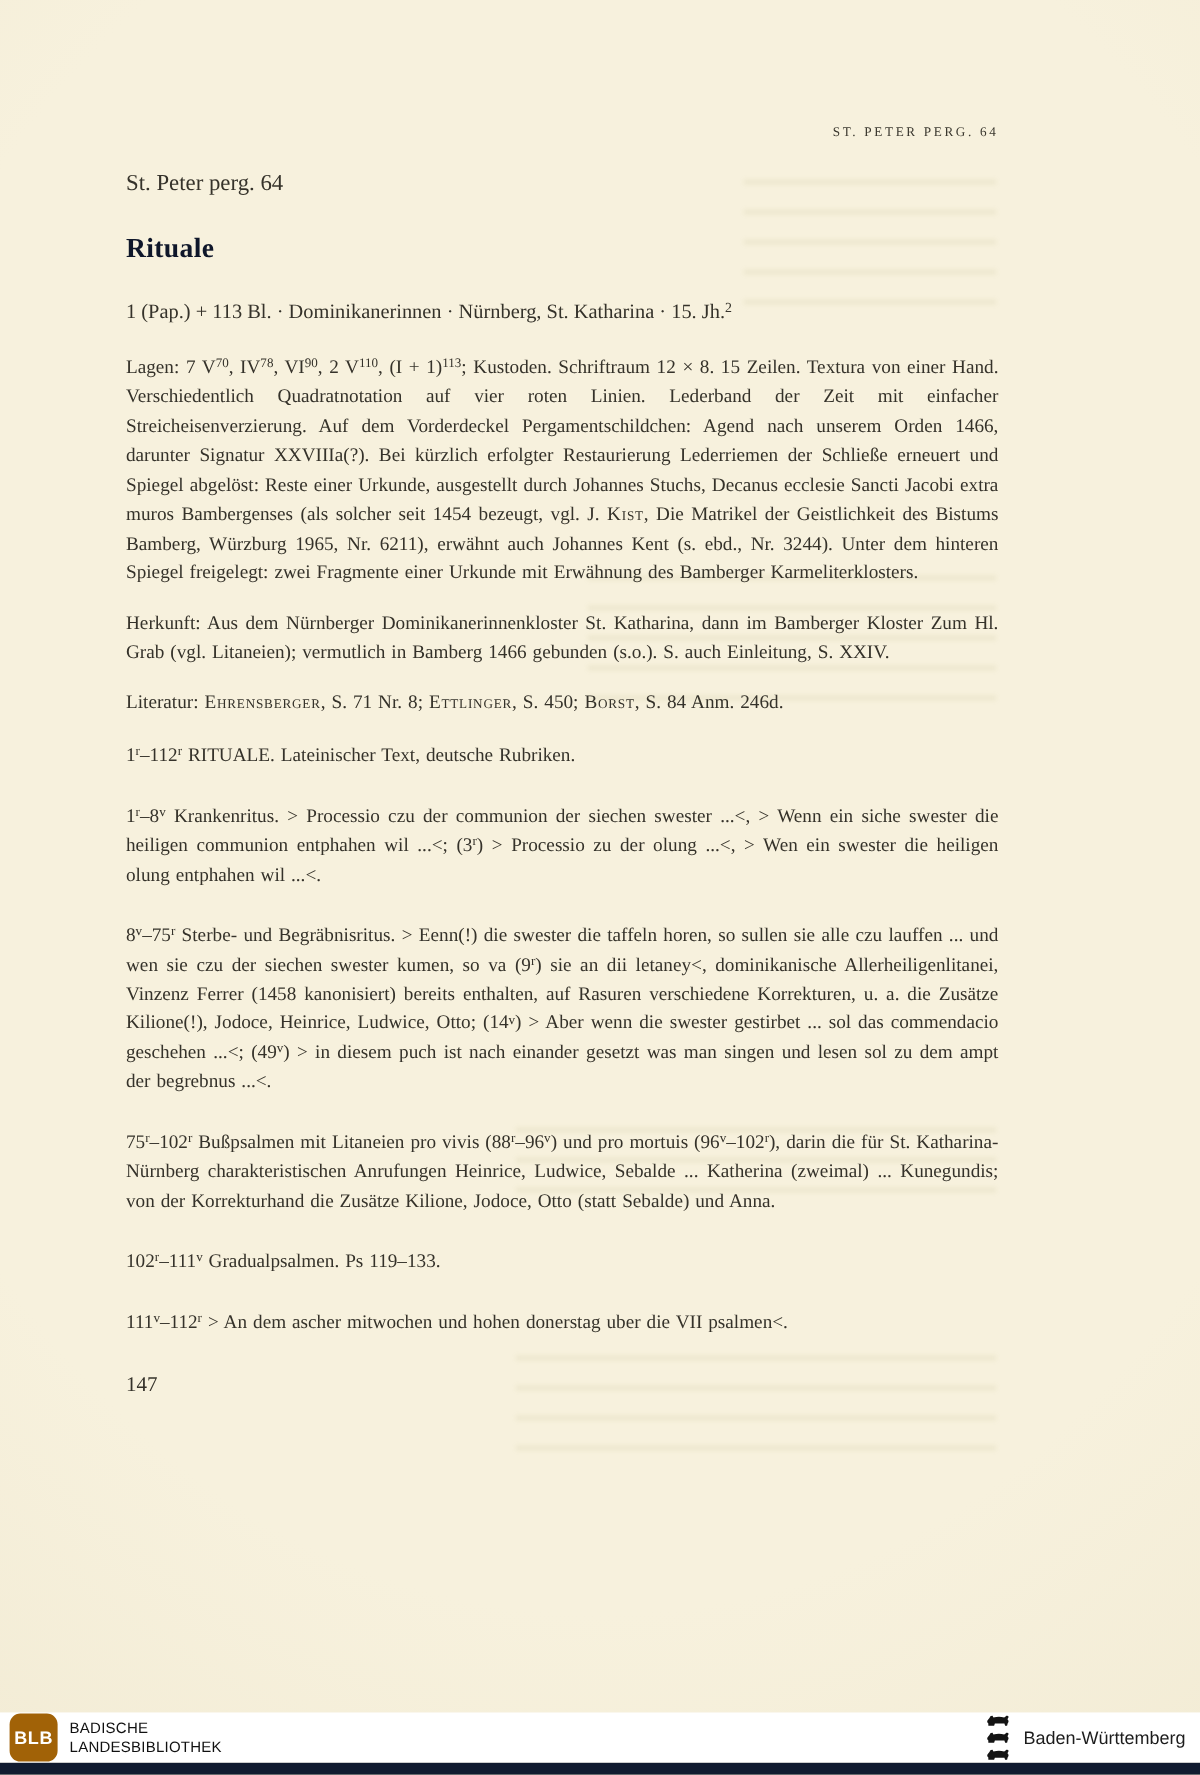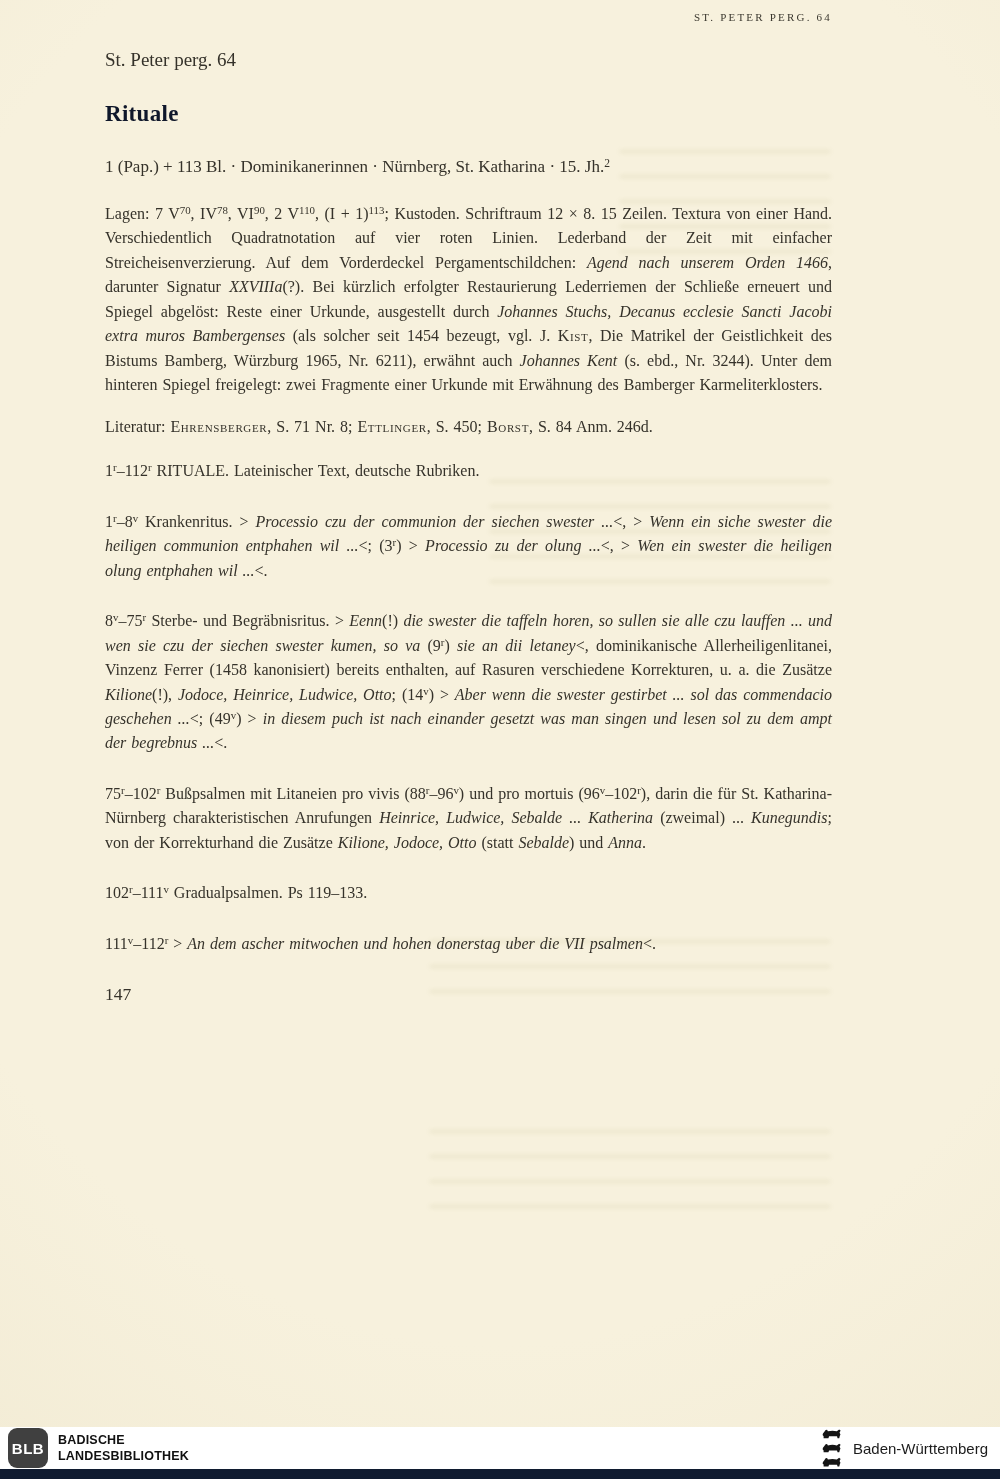--- a/index.html
+++ b/index.html
@@ -12,52 +12,52 @@
   .paper{
     position:absolute;left:0;top:0;right:0;bottom:52px;
     background:radial-gradient(115% 95% at 50% 42%, #f7f1dd 55%, #f2ebd4 82%, #ebe3c8 100%);
   }
   .ghost{
     position:absolute;pointer-events:none;
     background:repeating-linear-gradient(to bottom, rgba(148,148,70,0.12) 0 3px, transparent 3px 25px);
     filter:blur(2px);
   }
   .text-col{
-    position:absolute;left:105px;width:727px;top:11px;
+    position:absolute;left:105px;width:727px;top:0;padding-top:104px;
   }
   .running-header{
     text-align:right;font-size:11px;letter-spacing:2.2px;color:#3b382f;
   }
   .shelfmark{margin-top:26px;font-size:19px;}
   .doc-title{margin-top:30px;font-size:23px;font-weight:700;letter-spacing:0.3px;color:#0f172a;}
   .collation{margin-top:30px;font-size:17px;}
   p.body-par{
     margin:0;margin-top:17px;font-size:16px;line-height:1.53;
     text-align:justify;word-spacing:0.06em;
   }
   p.first-content{margin-top:25px;}
   p.section-gap{margin-top:20px;}
   p.wide-gap{margin-top:26px;}
   sup{font-size:68%;line-height:0;vertical-align:baseline;position:relative;top:-0.45em;}
-  .it{font-style:italic;}
+  .it{}
   .sc{font-variant:small-caps;letter-spacing:0.04em;}
   .page-number{margin-top:28px;text-align:left;font-size:17.5px;}
   
   .footer{position:absolute;left:0;right:0;bottom:0;}
   .footer-band{
     height:42px;background:#ffffff;display:flex;align-items:center;
     padding:0 12px 0 8px;gap:10px;
     font-family:"Liberation Sans", sans-serif;
   }
   .blb-badge{
-    width:40px;height:40px;border-radius:9px;background:#404040;
+    width:40px;height:40px;border-radius:9px;background:#a16207;
     color:#ffffff;display:flex;align-items:center;justify-content:center;
     font-weight:bold;font-size:15px;letter-spacing:0.5px;
   }
-  .library-name{font-weight:bold;font-size:12.5px;line-height:1.3;color:#111111;letter-spacing:0.2px;}
+  .library-name{font-weight:normal;font-size:12.5px;line-height:1.3;color:#111111;letter-spacing:0.2px;}
   .footer-right{margin-left:auto;display:flex;align-items:center;gap:9px;}
   .state-name{font-size:15px;color:#1c1c1c;}
   .footer-strip{height:10px;background:#101b30;}
   .lions{display:block;}
 </style>
 </head>
 <body>
 
 <div class="paper"></div>
 
@@ -66,20 +66,21 @@
 <div class="ghost" style="left:430px;top:940px;width:400px;height:70px;"></div>
 <div class="ghost" style="left:430px;top:1130px;width:400px;height:80px;"></div>
 
 <div class="text-col">
   <div class="running-header">ST. PETER PERG. 64</div>
   <div class="shelfmark">St. Peter perg. 64</div>
   <div class="doc-title">Rituale</div>
   <div class="collation"><span>1 (Pap.) + 113 Bl.  ·  Dominikanerinnen  ·  Nürnberg, St. Katharina  ·  15. Jh.</span><sup>2</sup></div>
 
   <p class="body-par first-content"><span>Lagen: 7 V</span><sup>70</sup><span>, IV</span><sup>78</sup><span>, VI</span><sup>90</sup><span>, 2 V</span><sup>110</sup><span>, (I + 1)</span><sup>113</sup><span>; Kustoden. Schriftraum 12 × 8. 15 Zeilen. Textura von einer Hand. Verschiedentlich Quadratnotation auf vier roten Linien. Lederband der Zeit mit einfacher Streicheisenverzierung. Auf dem Vorderdeckel Pergamentschildchen: </span><span class="it">Agend nach unserem Orden 1466</span><span>, darunter Signatur </span><span class="it">XXVIIIa</span><span>(?). Bei kürzlich erfolgter Restaurierung Lederriemen der Schließe erneuert und Spiegel abgelöst: Reste einer Urkunde, ausgestellt durch </span><span class="it">Johannes Stuchs, Decanus ecclesie Sancti Jacobi extra muros Bambergenses</span><span> (als solcher seit 1454 bezeugt, vgl. J. </span><span class="sc">Kist</span><span>, Die Matrikel der Geistlichkeit des Bistums Bamberg, Würzburg 1965, Nr. 6211), erwähnt auch </span><span class="it">Johannes Kent</span><span> (s. ebd., Nr. 3244). Unter dem hinteren Spiegel freigelegt: zwei Fragmente einer Urkunde mit Erwähnung des Bamberger Karmeliterklosters.</span></p>
+  <p class="body-par"><span>Herkunft: Aus dem Nürnberger Dominikanerinnenkloster St. Katharina, dann im Bamberger Kloster Zum Hl. Grab (vgl. Litaneien); vermutlich in Bamberg 1466 gebunden (s.o.). S. auch Einleitung, S. XXIV.</span></p>
   <p class="body-par"><span>Literatur: </span><span class="sc">Ehrensberger</span><span>, S. 71 Nr. 8; </span><span class="sc">Ettlinger</span><span>, S. 450; </span><span class="sc">Borst</span><span>, S. 84 Anm. 246d.</span></p>
 
   <p class="body-par section-gap"><span>1</span><sup>r</sup><span>–112</span><sup>r</sup><span> RITUALE. Lateinischer Text, deutsche Rubriken.</span></p>
   <p class="body-par wide-gap"><span>1</span><sup>r</sup><span>–8</span><sup>v</sup><span> Krankenritus. &gt; </span><span class="it">Processio czu der communion der siechen swester ...</span><span>&lt;, &gt; </span><span class="it">Wenn ein siche swester die heiligen communion entphahen wil ...</span><span>&lt;; (3</span><sup>r</sup><span>) &gt; </span><span class="it">Processio zu der olung ...</span><span>&lt;, &gt; </span><span class="it">Wen ein swester die heiligen olung entphahen wil ...</span><span>&lt;.</span></p>
   <p class="body-par wide-gap"><span>8</span><sup>v</sup><span>–75</span><sup>r</sup><span> Sterbe- und Begräbnisritus. &gt; </span><span class="it">Eenn</span><span>(!) </span><span class="it">die swester die taffeln horen, so sullen sie alle czu lauffen ... und wen sie czu der siechen swester kumen, so va</span><span> (9</span><sup>r</sup><span>) </span><span class="it">sie an dii letaney</span><span>&lt;, dominikanische Allerheiligenlitanei, Vinzenz Ferrer (1458 kanonisiert) bereits enthalten, auf Rasuren verschiedene Korrekturen, u. a. die Zusätze </span><span class="it">Kilione</span><span>(!), </span><span class="it">Jodoce, Heinrice, Ludwice, Otto</span><span>; (14</span><sup>v</sup><span>) &gt; </span><span class="it">Aber wenn die swester gestirbet ... sol das commendacio geschehen ...</span><span>&lt;; (49</span><sup>v</sup><span>) &gt; </span><span class="it">in diesem puch ist nach einander gesetzt was man singen und lesen sol zu dem ampt der begrebnus ...</span><span>&lt;.</span></p>
   <p class="body-par wide-gap"><span>75</span><sup>r</sup><span>–102</span><sup>r</sup><span> Bußpsalmen mit Litaneien pro vivis (88</span><sup>r</sup><span>–96</span><sup>v</sup><span>) und pro mortuis (96</span><sup>v</sup><span>–102</span><sup>r</sup><span>), darin die für St. Katharina-Nürnberg charakteristischen Anrufungen </span><span class="it">Heinrice, Ludwice, Sebalde ... Katherina</span><span> (zweimal) ... </span><span class="it">Kunegundis</span><span>; von der Korrekturhand die Zusätze </span><span class="it">Kilione, Jodoce, Otto</span><span> (statt </span><span class="it">Sebalde</span><span>) und </span><span class="it">Anna</span><span>.</span></p>
   <p class="body-par wide-gap"><span>102</span><sup>r</sup><span>–111</span><sup>v</sup><span> Gradualpsalmen. Ps 119–133.</span></p>
   <p class="body-par wide-gap"><span>111</span><sup>v</sup><span>–112</span><sup>r</sup><span> &gt; </span><span class="it">An dem ascher mitwochen und hohen donerstag uber die VII psalmen</span><span>&lt;.</span></p>
 
   <div class="page-number">147</div>

